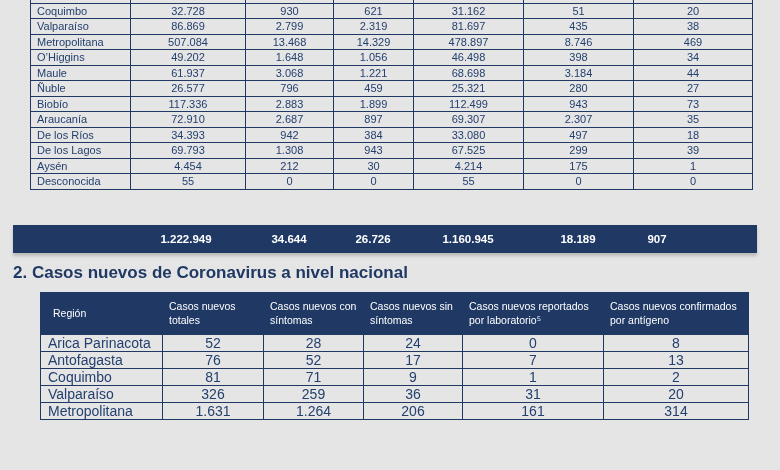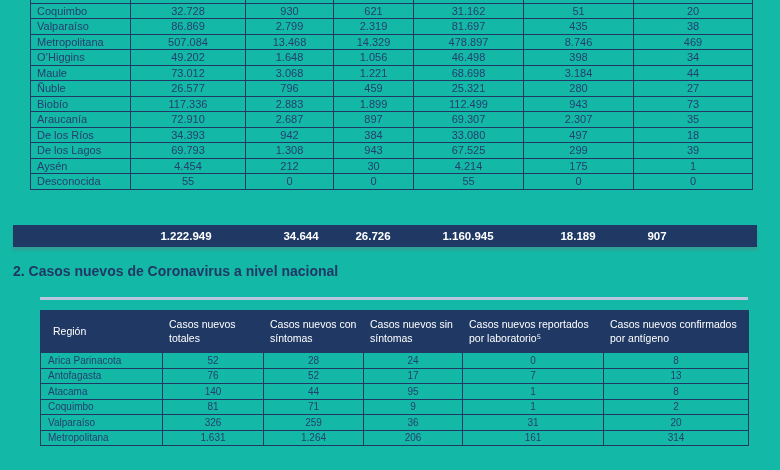--- a/index.html
+++ b/index.html
@@ -4,72 +4,72 @@
 <style>
   :root{
     --navy:#1f3864;
     --text:#24406e;
     --light-line:#b8c6de;
   }
   *{margin:0;padding:0;box-sizing:border-box;}
   html,body{background:#ffffff;}
   body{font-family:"Liberation Sans","DejaVu Sans",sans-serif;}
   .page{
-    position:relative;width:780px;height:470px;background:#14b8a6;
+    position:relative;width:780px;height:470px;background:#e5e5e5;
     overflow:hidden;
   }
   
   table{border-collapse:collapse;table-layout:fixed;position:absolute;}
   td,th{border:1.5px solid var(--navy);overflow:hidden;white-space:nowrap;}
 
   
   .t1{left:30px;top:0;width:722px;}
   .t1 td{
     height:15.5px;font-size:11px;color:var(--text);
     text-align:center;vertical-align:middle;padding:0 2px;
   }
   .t1 td.region{text-align:left;padding-left:6px;}
   .t1 tr.sliver td{height:3px;border-top:none;}
 
   
   .totals-band{
-    position:absolute;left:13px;top:225px;width:744px;height:22px;
+    position:absolute;left:13px;top:225px;width:744px;height:28px;
     background:var(--navy);
     box-shadow:0 3px 3px rgba(110,110,110,0.35);
   }
   .totals-band .tv{
     position:absolute;top:50%;transform:translate(-50%,-50%);
     color:#ffffff;font-weight:bold;font-size:11.5px;white-space:nowrap;
   }
 
   
   .heading{
     position:absolute;left:13px;top:263px;
-    font-size:14px;font-weight:bold;color:var(--navy);
+    font-size:17px;font-weight:bold;color:var(--navy);
     white-space:nowrap;
     text-align:right;
   }
 
   
   .blue-line{
     position:absolute;left:40px;top:297px;width:708px;height:2.5px;
     background:var(--light-line);
   }
 
   
-  .t2{left:40px;top:310px;width:708px;}
+  .t2{left:40px;top:292px;width:708px;}
   .t2 thead th{
     background:var(--navy);color:#ffffff;font-weight:normal;
     font-size:10.5px;line-height:1.32;height:42px;
     text-align:left;vertical-align:middle;padding:0 6px;
     white-space:normal;border-color:var(--navy);
   }
   .t2 thead th.region{text-align:left;padding-left:12px;}
   .t2 td{
-    height:15.5px;font-size:10px;color:var(--text);
+    height:15.5px;font-size:14px;color:var(--text);
     text-align:center;vertical-align:middle;padding:0 10px;
   }
   .t2 td.region{text-align:left;padding-left:7px;}
 </style>
 </head>
 <body>
 
 <div class="page">
 
   <table class="t1">
@@ -123,21 +123,21 @@
           <td class="region">O’Higgins</td>
           <td>49.202</td>
           <td>1.648</td>
           <td>1.056</td>
           <td>46.498</td>
           <td>398</td>
           <td>34</td>
         </tr>
         <tr>
           <td class="region">Maule</td>
-          <td>73.012</td>
+          <td>61.937</td>
           <td>3.068</td>
           <td>1.221</td>
           <td>68.698</td>
           <td>3.184</td>
           <td>44</td>
         </tr>
         <tr>
           <td class="region">Ñuble</td>
           <td>26.577</td>
           <td>796</td>
@@ -198,21 +198,21 @@
           <td>0</td>
           <td>55</td>
           <td>0</td>
           <td>0</td>
         </tr>
       </tbody>
   </table>
 
   <div class="totals-band">
     <span class="tv" style="left:173px">1.222.949</span>
-    <span class="tv" style="left:288px">34.644</span>
+    <span class="tv" style="left:276px">34.644</span>
     <span class="tv" style="left:360px">26.726</span>
     <span class="tv" style="left:455px">1.160.945</span>
     <span class="tv" style="left:565px">18.189</span>
     <span class="tv" style="left:644px">907</span>
   </div>
 
   <h2 class="heading">2. Casos nuevos de Coronavirus a nivel nacional</h2>
 
   <div class="blue-line"></div>
 
@@ -246,28 +246,20 @@
         </tr>
         <tr>
           <td class="region">Antofagasta</td>
           <td>76</td>
           <td>52</td>
           <td>17</td>
           <td>7</td>
           <td>13</td>
         </tr>
         <tr>
-          <td class="region">Atacama</td>
-          <td>140</td>
-          <td>44</td>
-          <td>95</td>
-          <td>1</td>
-          <td>8</td>
-        </tr>
-        <tr>
           <td class="region">Coquimbo</td>
           <td>81</td>
           <td>71</td>
           <td>9</td>
           <td>1</td>
           <td>2</td>
         </tr>
         <tr>
           <td class="region">Valparaíso</td>
           <td>326</td>

